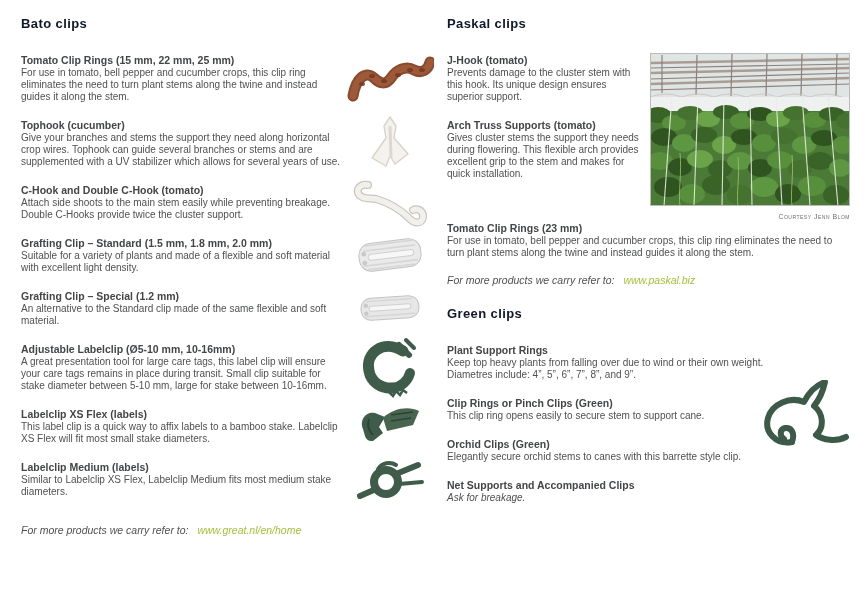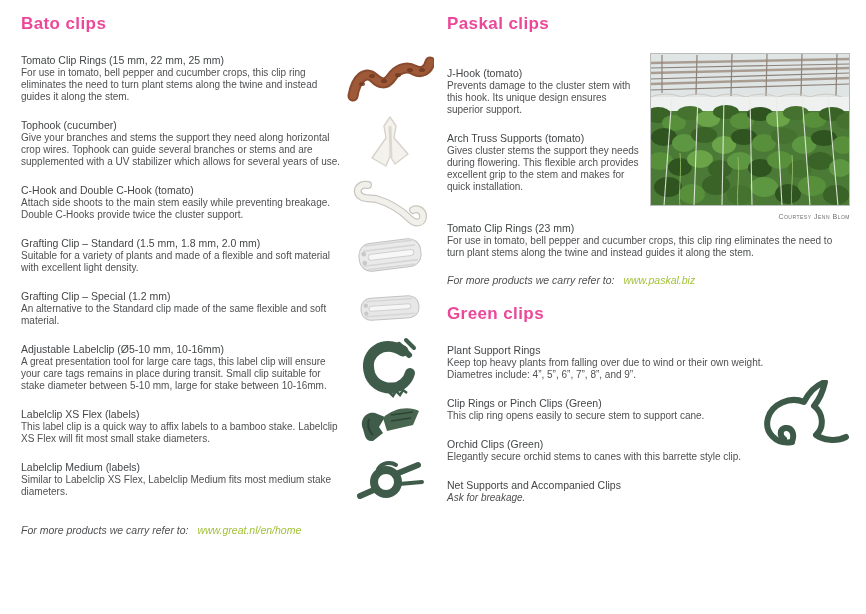--- a/index.html
+++ b/index.html
@@ -4,37 +4,37 @@
 <style>
   * { margin:0; padding:0; box-sizing:border-box; }
   html,body { width:866px; height:614px; }
   body { font-family:"Liberation Sans", sans-serif; background:#ffffff; color:#4f5052; }
   .page { position:relative; width:866px; height:614px; background:#ffffff; overflow:hidden; }
 
   .col { position:absolute; top:14px; }
   .col-left  { left:21px;  width:414px; }
   .col-right { left:447px; width:403px; }
 
-  .section-heading { font-size:17px; line-height:20px; font-weight:bold;
-                     color:#ec4899; letter-spacing:0.4px; margin:0 0 19px 0; }
+  .section-heading { font-size:13px; line-height:20px; font-weight:bold;
+                     color:#0f172a; letter-spacing:0.4px; margin:0 0 19px 0; }
 
   .product { position:relative; margin-bottom:15px; }
   .with-img { padding-right:90px; }
-  .ptitle { font-size:10.5px; line-height:14px; font-weight:normal; color:#434547; }
+  .ptitle { font-size:10.5px; line-height:14px; font-weight:bold; color:#434547; }
   .pbody  { font-size:10px; line-height:12px; color:#4f5052; }
   .italic { font-style:italic; }
 
   .pimg { position:absolute; right:0; top:50%; transform:translateY(-50%);
           width:90px; display:flex; justify-content:center; align-items:center; }
   .pimg svg { display:block; }
 
   .footer-note { margin-top:26px; font-size:10.5px; font-style:italic; color:#4f5052; }
   .footer-note .link { color:#a3c13a; margin-left:6px; }
 
-  .paskal-row { display:flex; justify-content:space-between; align-items:center; }
+  .paskal-row { display:flex; justify-content:space-between; align-items:flex-start; }
   .paskal-textcol { width:193px; }
   .photo-wrap { width:200px; }
   .photo-caption { text-align:right; font-size:7px; letter-spacing:0.5px;
                    font-variant:small-caps; color:#6d6e71; margin-top:2px; line-height:9px; }
 
   .paskal-footer { margin-top:7px; }
   .other-section { margin-top:18px; position:relative; }
   .pinch-wrap { position:absolute; right:0; top:76px; }
 </style>
 </head>

